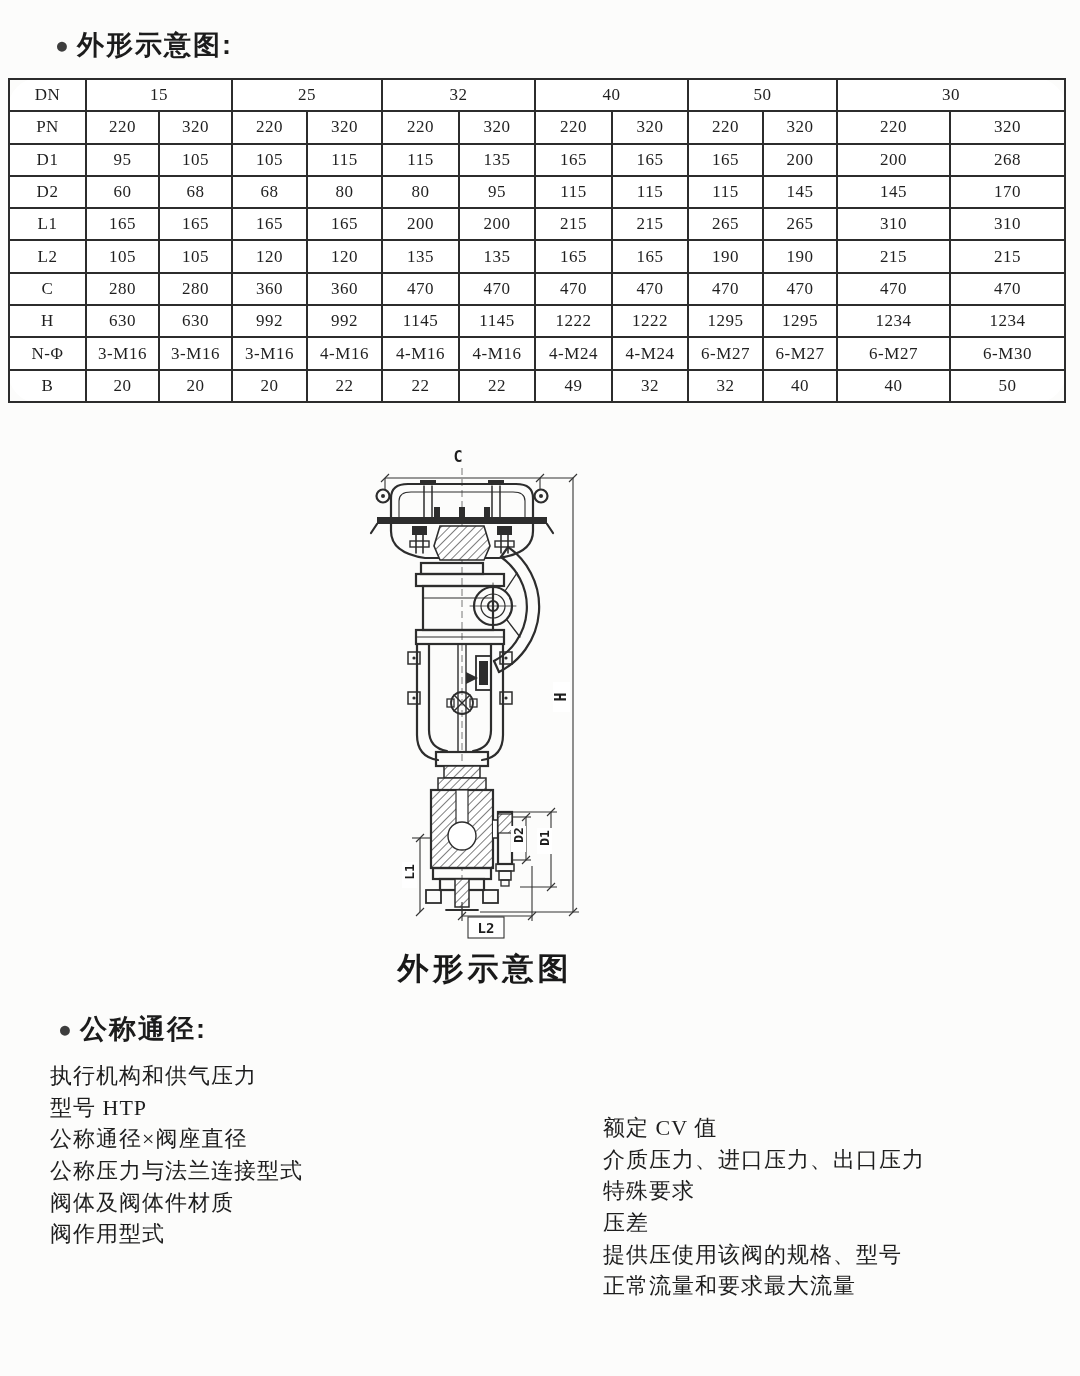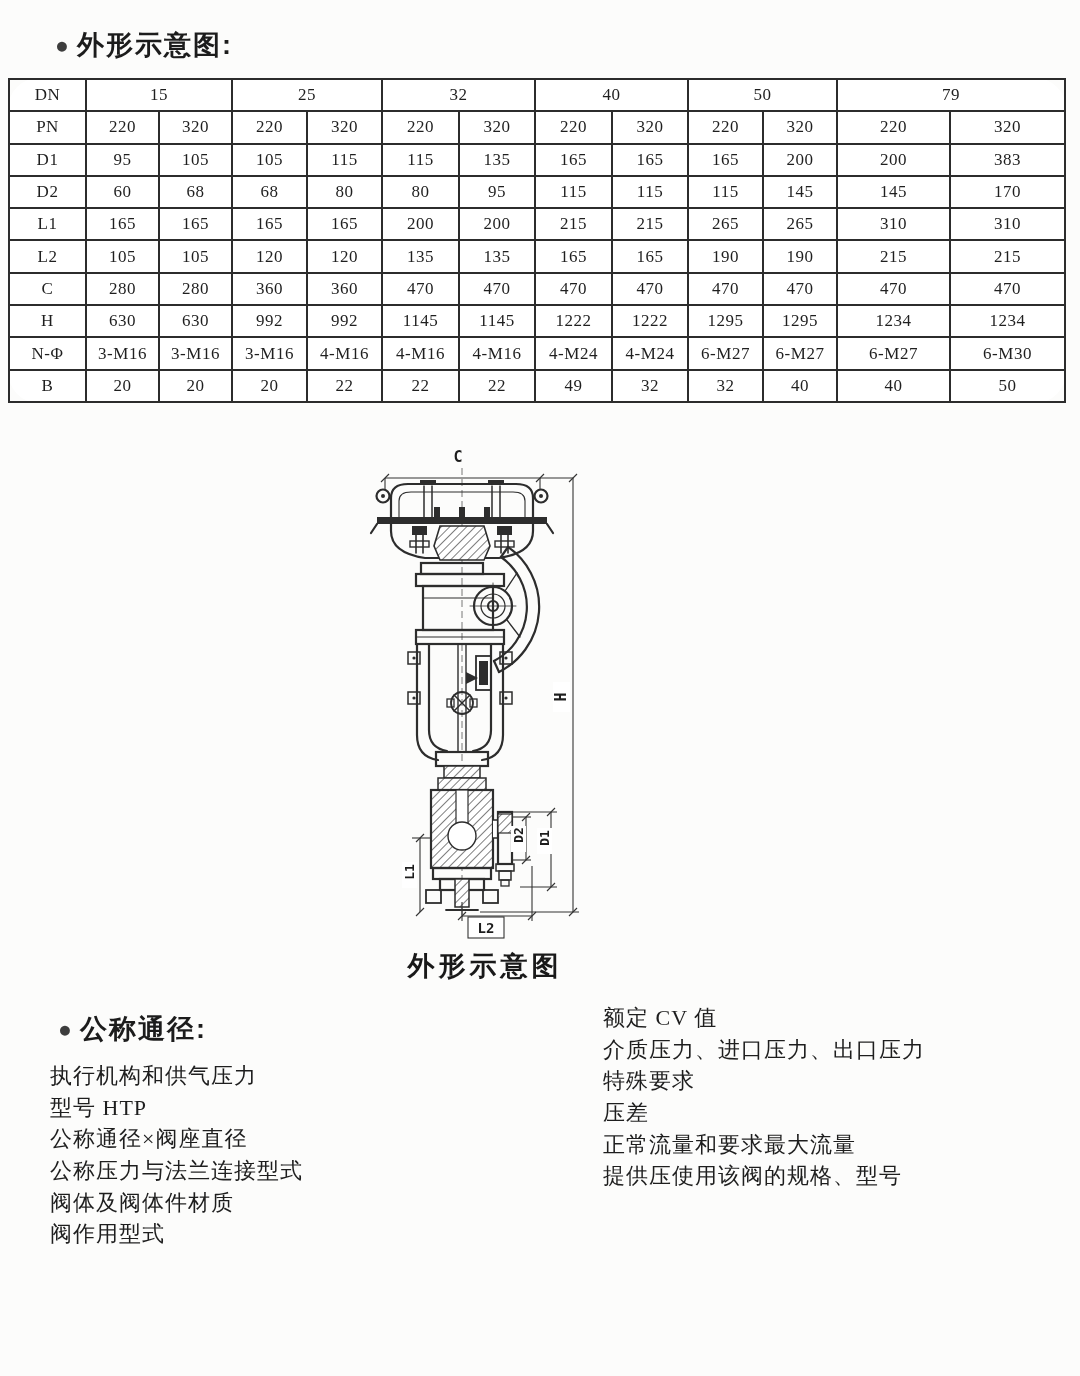--- a/index.html
+++ b/index.html
@@ -24,25 +24,25 @@
   }
   #dims td{
     border:2px solid #2c2c2c;height:30.3px;text-align:center;
     padding:0;letter-spacing:.5px;white-space:nowrap;
   }
 
   #valve-drawing{position:absolute;left:360px;top:440px;}
   .caption{
     position:absolute;left:375px;top:948px;width:220px;text-align:center;
     font-family:"Liberation Sans",sans-serif;font-weight:bold;
-    font-size:27px;letter-spacing:4px;color:#191919;white-space:nowrap;
+    font-size:31px;letter-spacing:4px;color:#191919;white-space:nowrap;
   }
   .notes{position:absolute;font-size:22px;letter-spacing:1px;color:#1e1e1e;}
   #notes-left{left:50px;top:1060px;}
-  #notes-right{left:603px;top:1002px;}
+  #notes-right{left:603px;top:1112px;}
   .note-line{height:31.7px;line-height:31.7px;white-space:nowrap;}
 </style>
 </head>
 <body>
 
 <div class="sec-title" id="title-dim">
   <span class="bullet">●</span>
   <span>外形示意图:</span>
 </div>
 
@@ -63,21 +63,21 @@
       <col style="width:115px">
   </colgroup>
   <tbody id="dims-body">
     <tr id="dn-row">
       <td>DN</td>
     <td colspan="2">15</td>
         <td colspan="2">25</td>
         <td colspan="2">32</td>
         <td colspan="2">40</td>
         <td colspan="2">50</td>
-        <td colspan="2">79</td>
+        <td colspan="2">30</td>
       </tr>
   <tr>
         <td>PN</td>
         <td>220</td>
         <td>320</td>
         <td>220</td>
         <td>320</td>
         <td>220</td>
         <td>320</td>
         <td>220</td>
@@ -93,21 +93,21 @@
         <td>105</td>
         <td>105</td>
         <td>115</td>
         <td>115</td>
         <td>135</td>
         <td>165</td>
         <td>165</td>
         <td>165</td>
         <td>200</td>
         <td>200</td>
-        <td>383</td>
+        <td>268</td>
       </tr>
       <tr>
         <td>D2</td>
         <td>60</td>
         <td>68</td>
         <td>68</td>
         <td>80</td>
         <td>80</td>
         <td>95</td>
         <td>115</td>
@@ -379,15 +379,15 @@
     <div class="note-line">公称通径×阀座直径</div>
     <div class="note-line">公称压力与法兰连接型式</div>
     <div class="note-line">阀体及阀体件材质</div>
     <div class="note-line">阀作用型式</div>
   </div>
 <div class="notes" id="notes-right">
     <div class="note-line">额定 CV 值</div>
     <div class="note-line">介质压力、进口压力、出口压力</div>
     <div class="note-line">特殊要求</div>
     <div class="note-line">压差</div>
+    <div class="note-line">提供压使用该阀的规格、型号</div>
     <div class="note-line">正常流量和要求最大流量</div>
-    <div class="note-line">提供压使用该阀的规格、型号</div>
   </div>
 
 </body></html>

